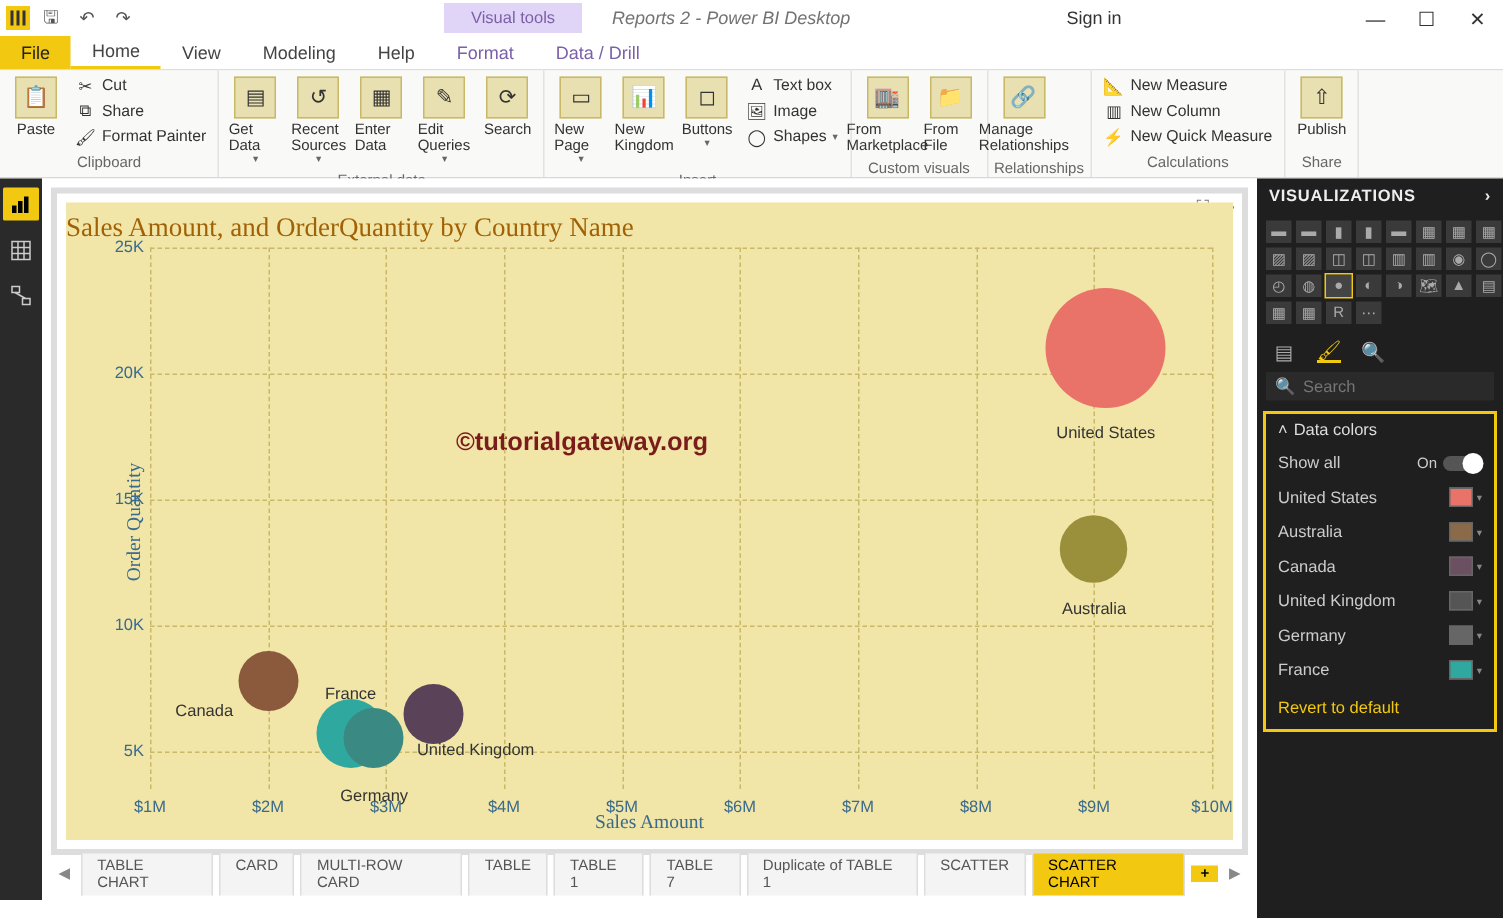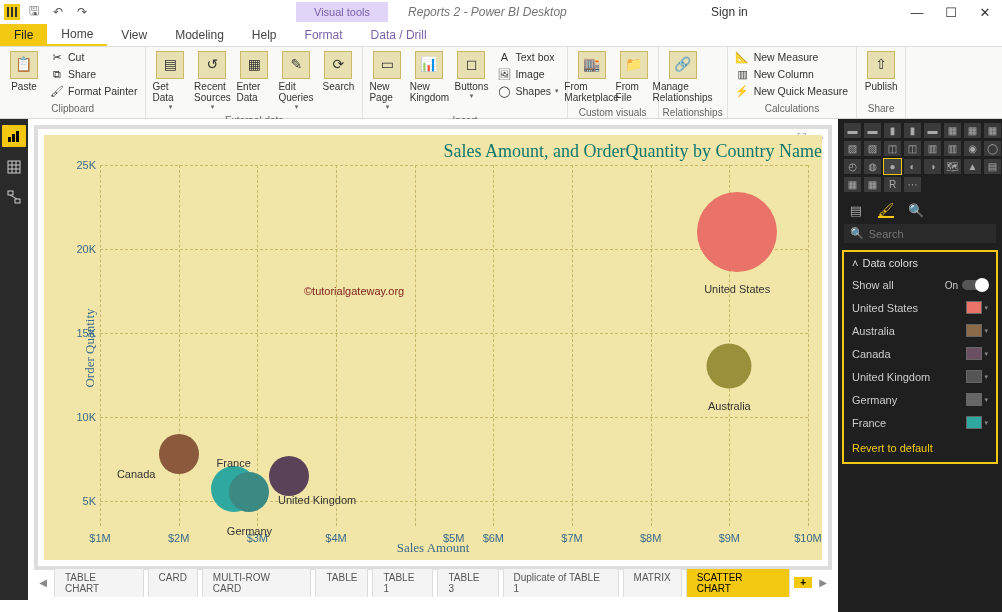--- a/index.html
+++ b/index.html
@@ -38,22 +38,22 @@
 
 
 .leftrail { position:absolute; left:0; top:119px; width:28px; height:481px; background:#2a2a2a; display:flex; flex-direction:column; align-items:center; padding-top:6px; gap:10px; }
 .leftrail .lr-btn { width:20px; height:20px; color:#ddd; display:flex; align-items:center; justify-content:center; font-size:14px; }
 .leftrail .lr-btn.active { background:#f2c811; color:#000; border-radius:1px; width:24px; height:22px; }
 
 
 .canvas-wrap { position:absolute; left:28px; top:119px; right:164px; bottom:20px; background:#fff; }
 .canvas { position:absolute; inset:6px 6px 22px 6px; background:#fff; border:4px solid #ddd; padding:6px; }
 .chart { position:relative; width:100%; height:100%; background:#f1e6a7; }
-.chart-title { text-align:right; color:#0f766e; font-family:Georgia, serif; font-size:18px; padding:6px 0 2px; }
-.watermark { position:absolute; left:260px; top:150px; color:#7a1c1c; font-size:11px; font-weight:normal; }
+.chart-title { text-align:left; color:#a16207; font-family:Georgia, serif; font-size:18px; padding:6px 0 2px; }
+.watermark { position:absolute; left:260px; top:150px; color:#7a1c1c; font-size:17px; font-weight:bold; }
 .plotarea { position:absolute; left:56px; right:14px; top:30px; bottom:34px; }
 .plotgrid { position:absolute; inset:0; }
 .gl-h, .gl-v { position:absolute; background:transparent; border:0 dashed #c8b868; }
 .gl-h { left:0; right:0; border-top-width:1px; }
 .gl-v { top:0; bottom:0; border-left-width:1px; }
 .ylabel { position:absolute; left:-40px; width:36px; text-align:right; color:#3a6a8c; font-size:11px; transform:translateY(-50%); }
 .xlabel { position:absolute; bottom:-18px; transform:translateX(-50%); color:#3a6a8c; font-size:11px; }
 .axistitle-x { position:absolute; bottom:4px; left:50%; transform:translateX(-50%); color:#3a6a8c; font-size:13px; font-family:Georgia, serif; }
 .axistitle-y { position:absolute; left:6px; top:50%; transform:translateY(-50%) rotate(-90deg); transform-origin:center; color:#3a6a8c; font-size:13px; font-family:Georgia, serif; }
 .bubble { position:absolute; border-radius:50%; transform:translate(-50%,-50%); }
@@ -324,21 +324,21 @@
           </div>
       <div class="ylabel" style="top: 93.0233%;">5K</div>
           <div class="ylabel" style="top: 69.7674%;">10K</div>
           <div class="ylabel" style="top: 46.5116%;">15K</div>
           <div class="ylabel" style="top: 23.2558%;">20K</div>
           <div class="ylabel" style="top: 0%;">25K</div>
           <div class="xlabel" style="left: 0%;">$1M</div>
           <div class="xlabel" style="left: 11.1111%;">$2M</div>
           <div class="xlabel" style="left: 22.2222%;">$3M</div>
           <div class="xlabel" style="left: 33.3333%;">$4M</div>
-          <div class="xlabel" style="left: 44.4444%; margin-left: 39px;">$5M</div>
+          <div class="xlabel" style="left: 44.4444%;">$5M</div>
           <div class="xlabel" style="left: 55.5556%;">$6M</div>
           <div class="xlabel" style="left: 66.6667%;">$7M</div>
           <div class="xlabel" style="left: 77.7778%;">$8M</div>
           <div class="xlabel" style="left: 88.8889%;">$9M</div>
           <div class="xlabel" style="left: 100%;">$10M</div>
           <div class="bubble" style="left: 90%; top: 18.6047%; width: 80px; height: 80px; background: rgb(233, 115, 104);"></div>
           <div class="bubble-label" style="left: 90%; top: 32.685%;">United States</div>
           <div class="bubble" style="left: 88.8889%; top: 55.814%; width: 45px; height: 45px; background: rgb(154, 143, 58);"></div>
           <div class="bubble-label" style="left: 88.8889%; top: 65.0466%;">Australia</div>
           <div class="bubble" style="left: 11.1111%; top: 80%; width: 40px; height: 40px; background: rgb(139, 90, 60);"></div>
@@ -354,31 +354,35 @@
   </div>
 
   <div class="pagetabs">
     <div class="pt-arrow">◀</div>
     <div id="pagetabs-slot" style="display:flex;gap:4px">
         <div class="pt">TABLE CHART</div>
         <div class="pt">CARD</div>
         <div class="pt">MULTI-ROW CARD</div>
         <div class="pt">TABLE</div>
         <div class="pt">TABLE 1</div>
-        <div class="pt">TABLE 3</div>
+        <div class="pt">TABLE 7</div>
         <div class="pt">Duplicate of TABLE 1</div>
-        <div class="pt">MATRIX</div>
+        <div class="pt">SCATTER</div>
         <div class="pt active">SCATTER CHART</div>
       </div>
     <div class="pt-add">+</div>
     <div class="pt-arrow" style="margin-left:auto">▶</div>
   </div>
 </div>
 
 <div class="rpane">
+  <div class="rpane-head">
+    <span>VISUALIZATIONS</span>
+    <span>›</span>
+  </div>
   <div class="viz-grid" id="vizgrid">
       <div class="vi">▬</div>
       <div class="vi">▬</div>
       <div class="vi">▮</div>
       <div class="vi">▮</div>
       <div class="vi">▬</div>
       <div class="vi">▦</div>
       <div class="vi">▦</div>
       <div class="vi">▦</div>
       <div class="vi">▨</div>

